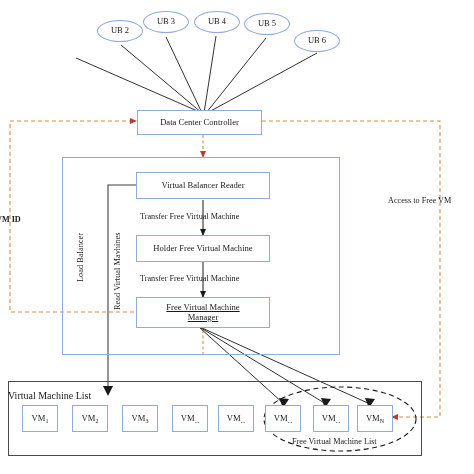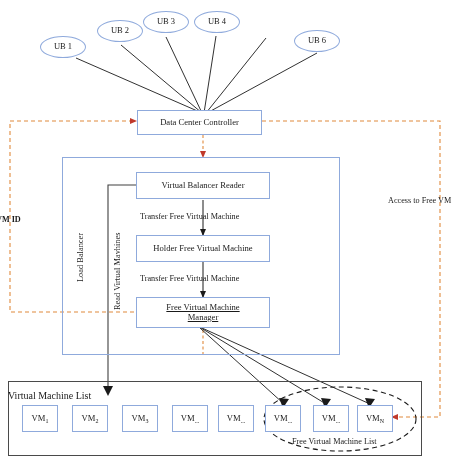--- a/index.html
+++ b/index.html
@@ -72,31 +72,31 @@
       <line x1="201" y1="328" x2="326" y2="404"></line>
       <line x1="202" y1="328" x2="370" y2="404"></line>
     </g>
     <polygon points="279,398 289,399 283,408" fill="#1a1a1a"></polygon>
     <polygon points="321,398 331,399 325,408" fill="#1a1a1a"></polygon>
     <polygon points="365,398 375,399 369,408" fill="#1a1a1a"></polygon>
 
     <ellipse cx="340" cy="419" rx="76" ry="32" stroke="#1a1a1a" stroke-width="1.1" fill="none" stroke-dasharray="5,3.5"></ellipse>
   </svg>
 
-  <div class="node ub" style="left:40px;top:36px;width:46px;height:22px;">
-    <span>UB 1</span>
-  </div>
   <div class="node ub" style="left:97px;top:20px;width:46px;height:22px;">
     <span>UB 2</span>
   </div>
   <div class="node ub" style="left:143px;top:11px;width:46px;height:22px;">
     <span>UB 3</span>
   </div>
   <div class="node ub" style="left:194px;top:11px;width:46px;height:22px;">
     <span>UB 4</span>
+  </div>
+  <div class="node ub" style="left:244px;top:13px;width:46px;height:22px;">
+    <span>UB 5</span>
   </div>
   <div class="node ub" style="left:294px;top:30px;width:46px;height:22px;">
     <span>UB 6</span>
   </div>
 
   <div class="node blue-box proc" style="left:137px;top:110px;width:125px;height:25px;">
     <span>Data Center Controller</span>
   </div>
 
   <div class="blue-region" style="left:62px;top:157px;width:278px;height:198px;"></div>

